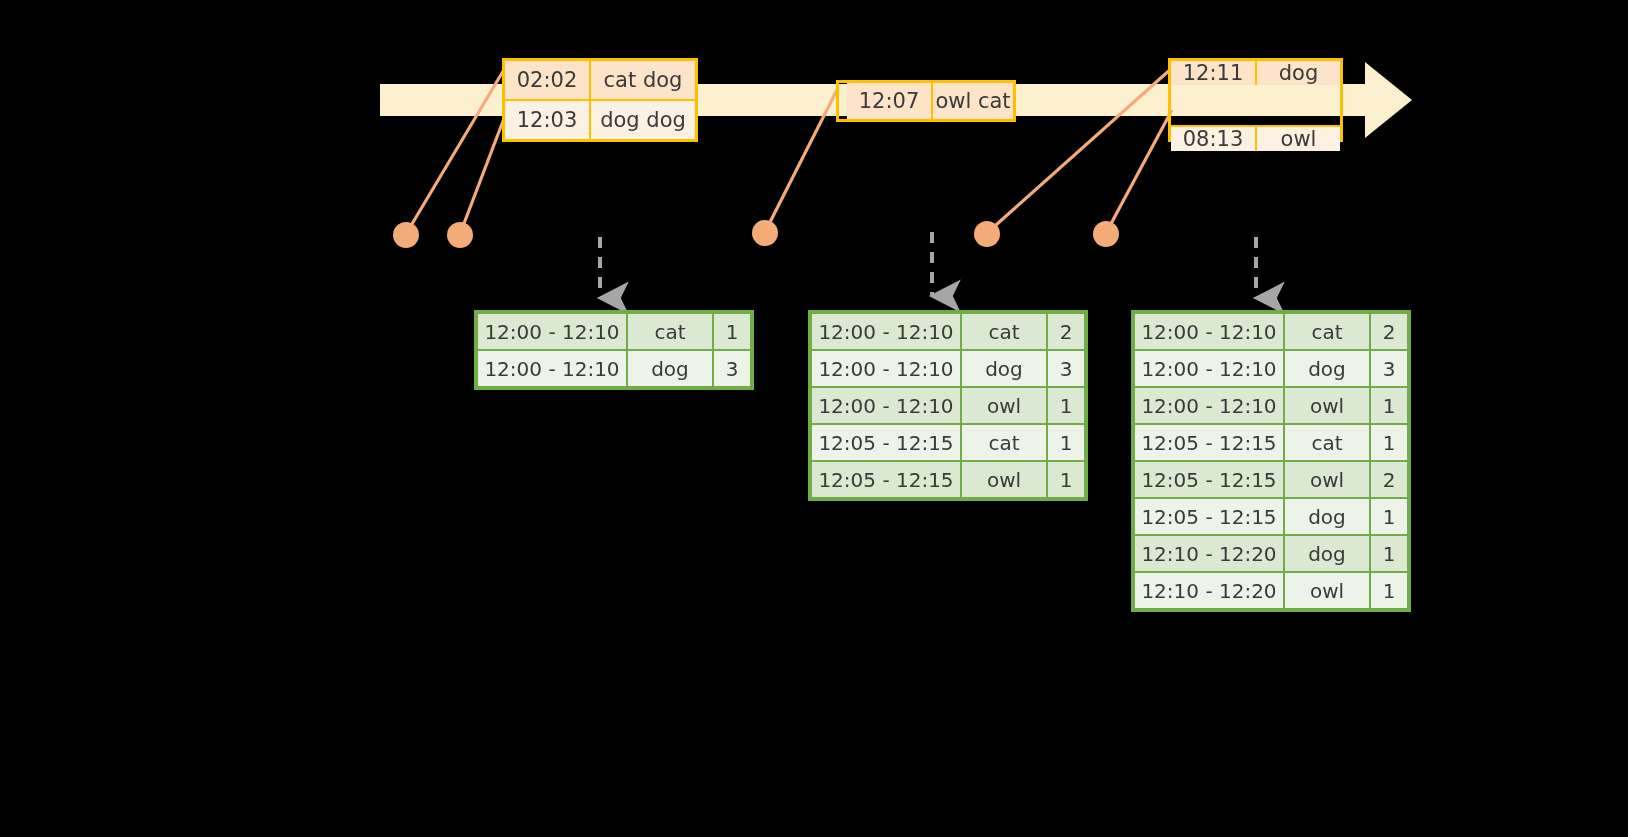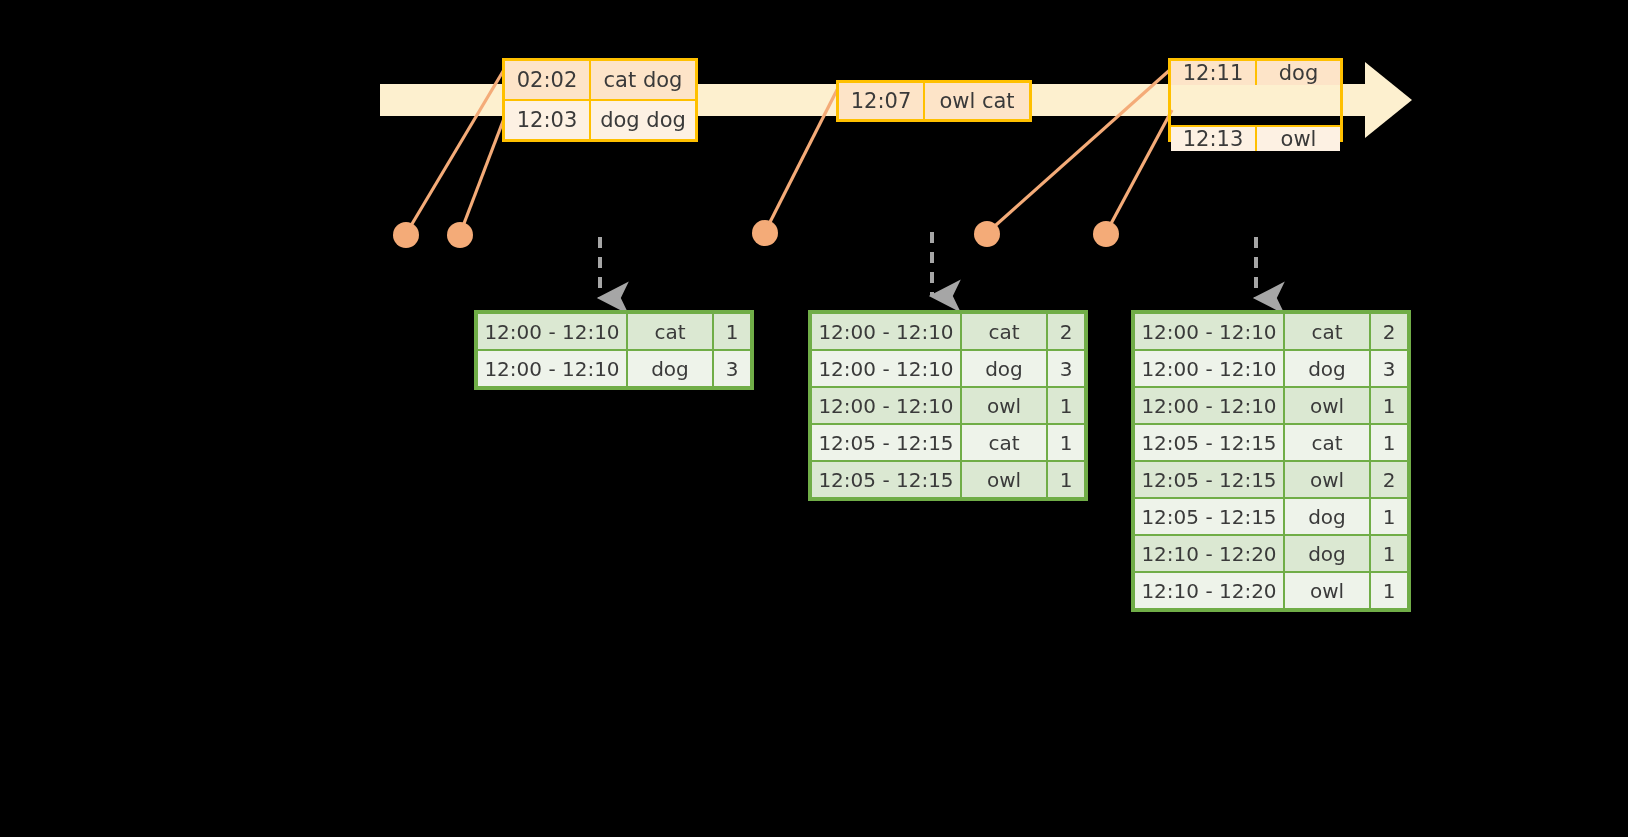--- a/index.html
+++ b/index.html
@@ -77,34 +77,34 @@
       <div class="ev-row tone-a">
         <div class="ev-cell ev-time">02:02</div>
         <div class="ev-cell ev-words">cat dog</div>
       </div>
       <div class="ev-row tone-b">
         <div class="ev-cell ev-time">12:03</div>
         <div class="ev-cell ev-words">dog dog</div>
       </div>
     </div>
 
-  <div class="ev-box" id="ev2" style="left:836px;top:80px;width:196px;height:42px;">
+  <div class="ev-box" id="ev2" style="left:836px;top:80px;width:180px;height:42px;padding-left:8px;">
       <div class="ev-row tone-a">
         <div class="ev-cell ev-time">12:07</div>
         <div class="ev-cell ev-words">owl cat</div>
       </div>
     </div>
 
   <div class="ev-box" id="ev3" style="left:1168px;top:58px;width:175px;height:84px;gap:40px;">
       <div class="ev-row tone-a">
         <div class="ev-cell ev-time">12:11</div>
         <div class="ev-cell ev-words">dog</div>
       </div>
       <div class="ev-row tone-b">
-        <div class="ev-cell ev-time">12:13</div>
+        <div class="ev-cell ev-time">08:13</div>
         <div class="ev-cell ev-words">owl</div>
       </div>
     </div>
 
   <div class="res-tbl" id="res1" style="left:474px;top:310px;">
       <div class="res-row shade">
         <div class="res-cell c-win">12:00 - 12:10</div>
         <div class="res-cell c-key">cat</div>
         <div class="res-cell c-cnt">1</div>
       </div>

